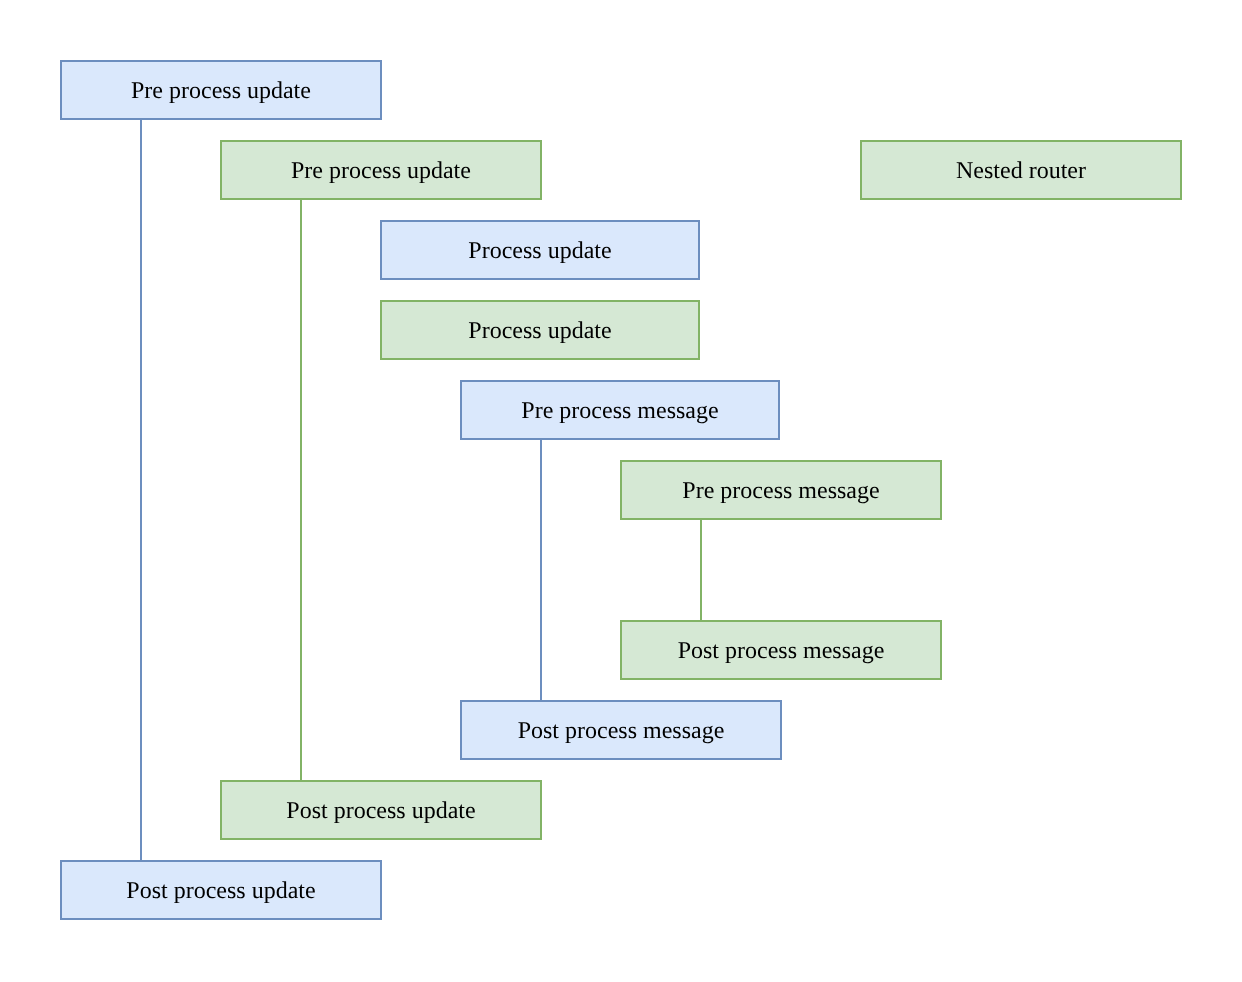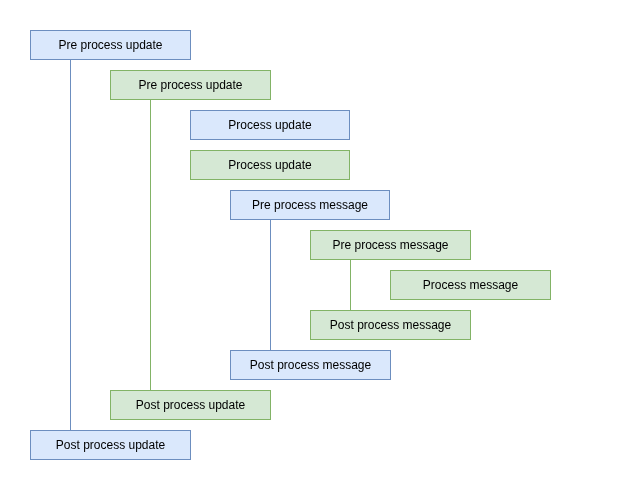--- a/index.html
+++ b/index.html
@@ -5,21 +5,21 @@
   html, body {
     margin: 0;
     padding: 0;
   }
   .canvas {
     position: relative;
     width: 621px;
     height: 491px;
     background: var(--background, #ffffff);
     overflow: hidden;
-    font-family: Liberation Sans, sans-serif;
+    font-family: Liberation Serif, serif;
   }
   .node {
     position: absolute;
     box-sizing: border-box;
     width: 161px;
     height: 30px;
     display: flex;
     align-items: center;
     justify-content: center;
     font-size: 12px;
@@ -52,20 +52,20 @@
   <div class="connector green" style="left:150px; top:100px; height:290px;"></div>
   <div class="connector blue" style="left:270px; top:220px; height:130px;"></div>
   <div class="connector green" style="left:350px; top:260px; height:50px;"></div>
 
   <div class="node blue" style="left:30px;  top:30px;">Pre process update</div>
   <div class="node green" style="left:110px; top:70px;">Pre process update</div>
   <div class="node blue" style="left:190px; top:110px; width:160px;">Process update</div>
   <div class="node green" style="left:190px; top:150px; width:160px;">Process update</div>
   <div class="node blue" style="left:230px; top:190px; width:160px;">Pre process message</div>
   <div class="node green" style="left:310px; top:230px;">Pre process message</div>
-  <div class="node green" style="left:390px; top:270px;">Process message</div>
   <div class="node green" style="left:310px; top:310px;">Post process message</div>
   <div class="node blue" style="left:230px; top:350px;">Post process message</div>
   <div class="node green" style="left:110px; top:390px;">Post process update</div>
   <div class="node blue" style="left:30px;  top:430px;">Post process update</div>
 
+  <div class="node green" style="left:430px; top:70px;">Nested router</div>
 
 </div>
 
 </body></html>

